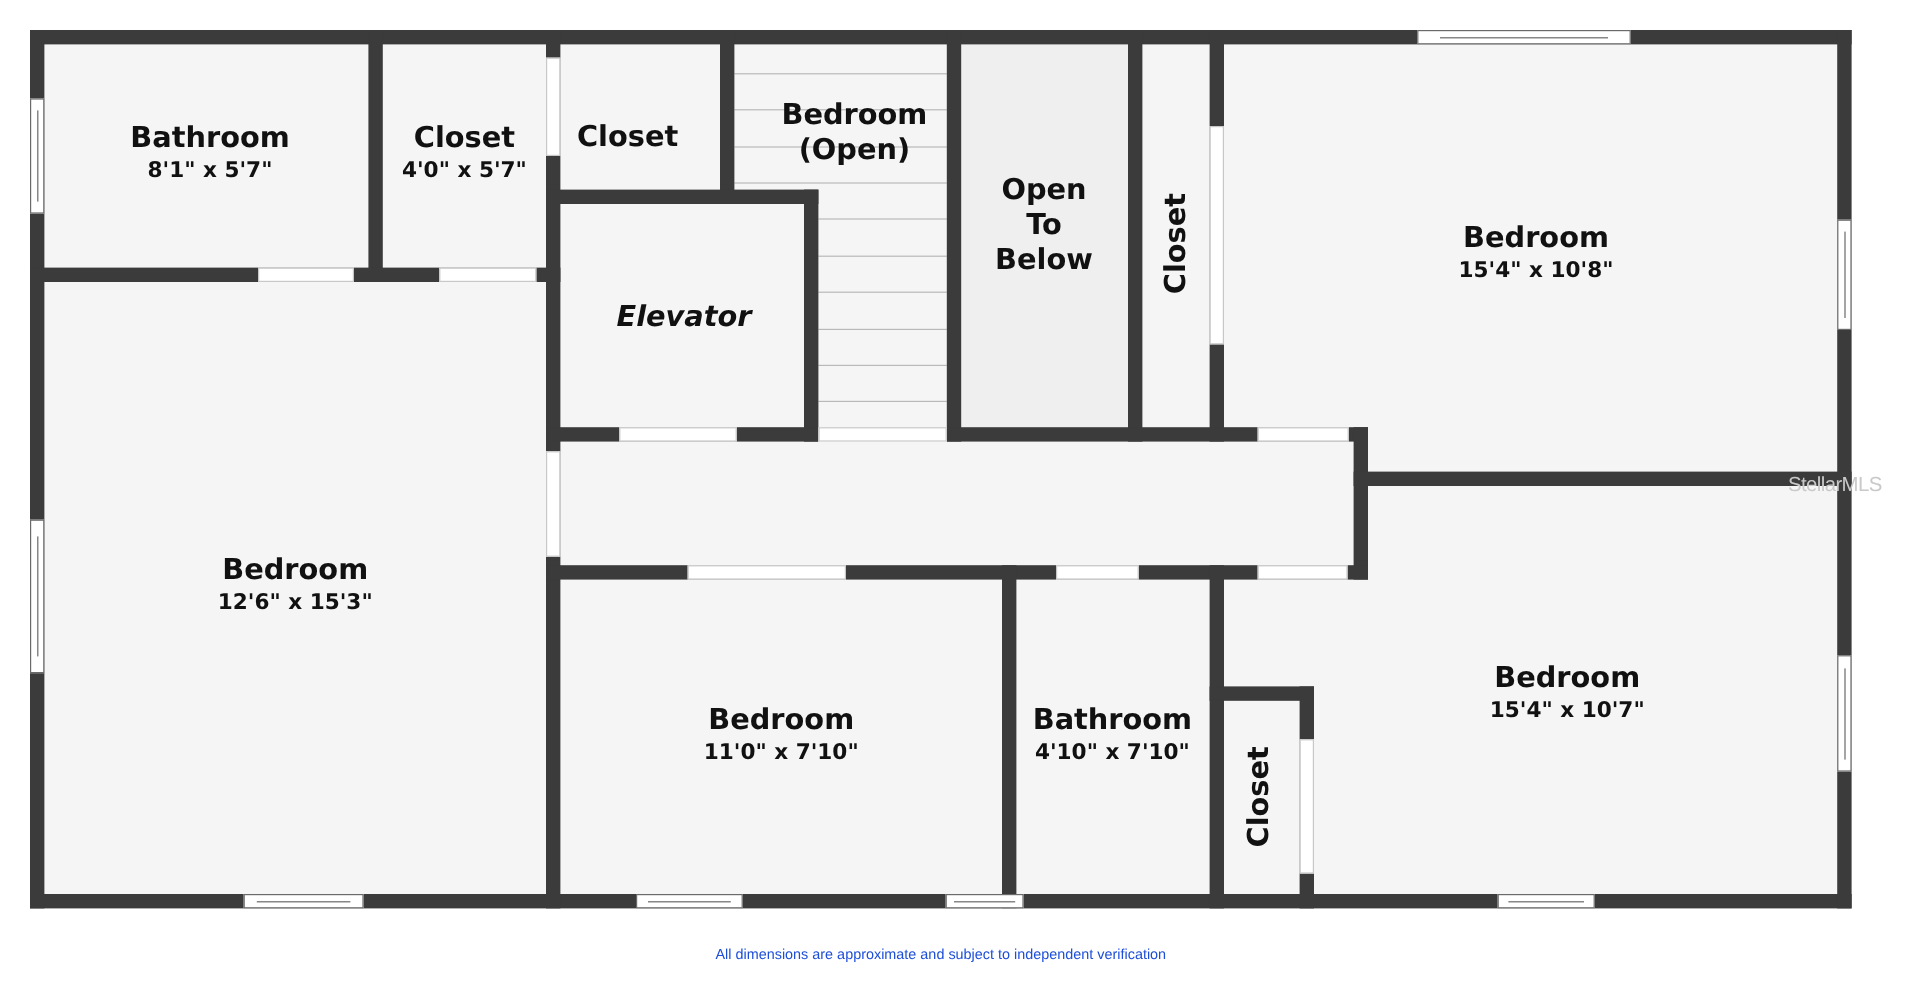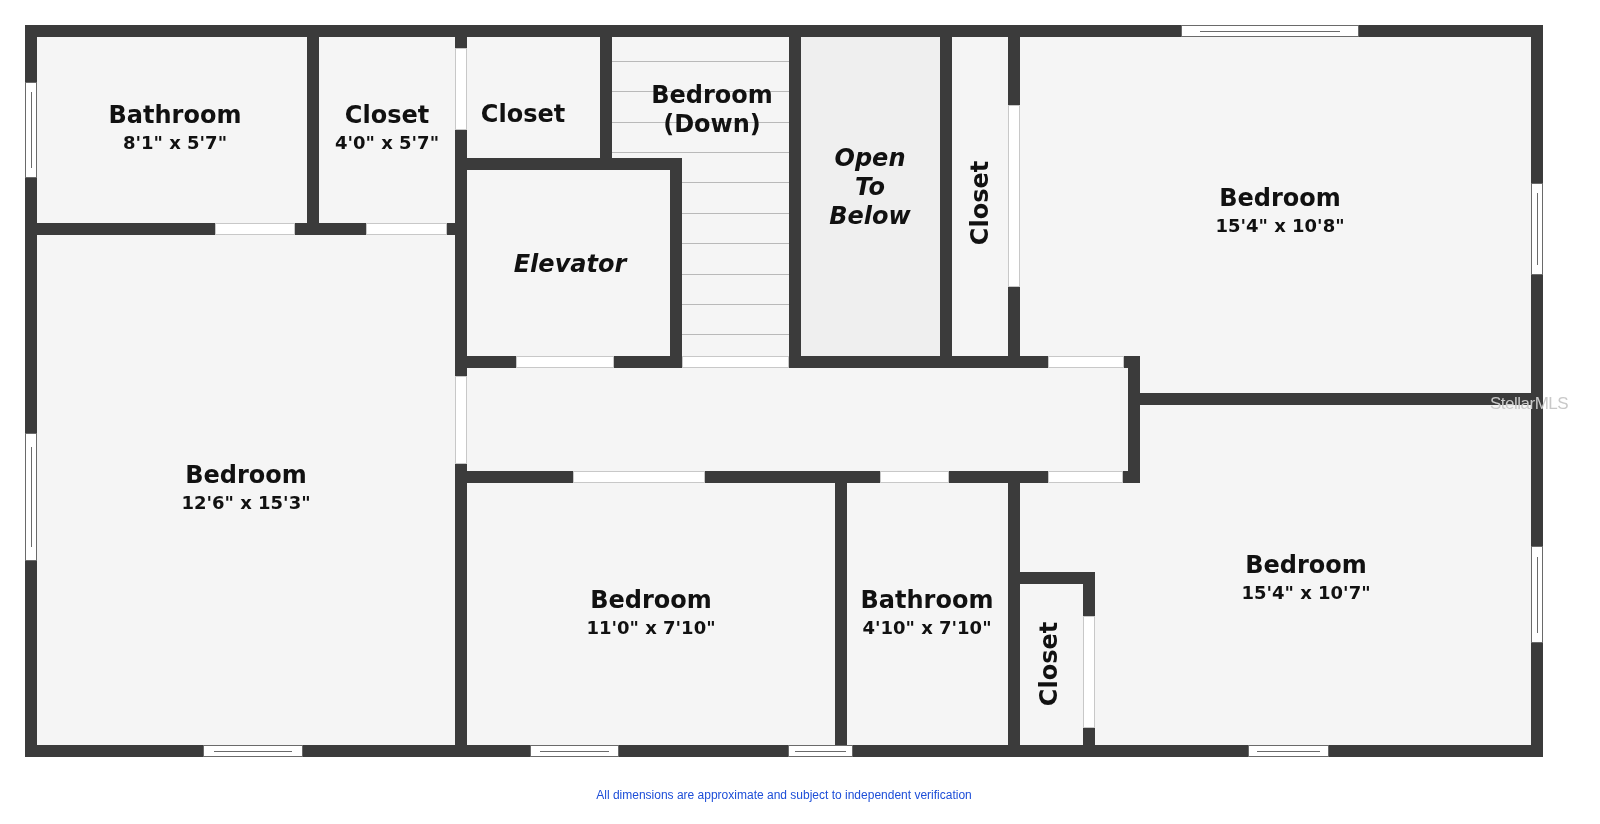--- a/index.html
+++ b/index.html
@@ -108,23 +108,23 @@
   </div>
   <div class="label" style="left:387px;top:127px;">
     <span class="name">Closet</span>
     <span class="dim">4'0" x 5'7"</span>
   </div>
   <div class="label" style="left:523px;top:114px;">
     <span class="name">Closet</span>
   </div>
   <div class="label" style="left:712px;top:110px;">
     <span class="name">Bedroom</span>
-    <span class="name">(Down)</span>
+    <span class="name">(Open)</span>
   </div>
-  <div class="label" style="left:870px;top:187px;font-style:italic;">
+  <div class="label" style="left:870px;top:187px;">
     <span class="name">Open</span>
     <span class="name">To</span>
     <span class="name">Below</span>
   </div>
   <div class="label rot" style="left:980px;top:203px;">
     <span class="name">Closet</span>
   </div>
   <div class="label" style="left:1280px;top:210px;">
     <span class="name">Bedroom</span>
     <span class="dim">15'4" x 10'8"</span>

